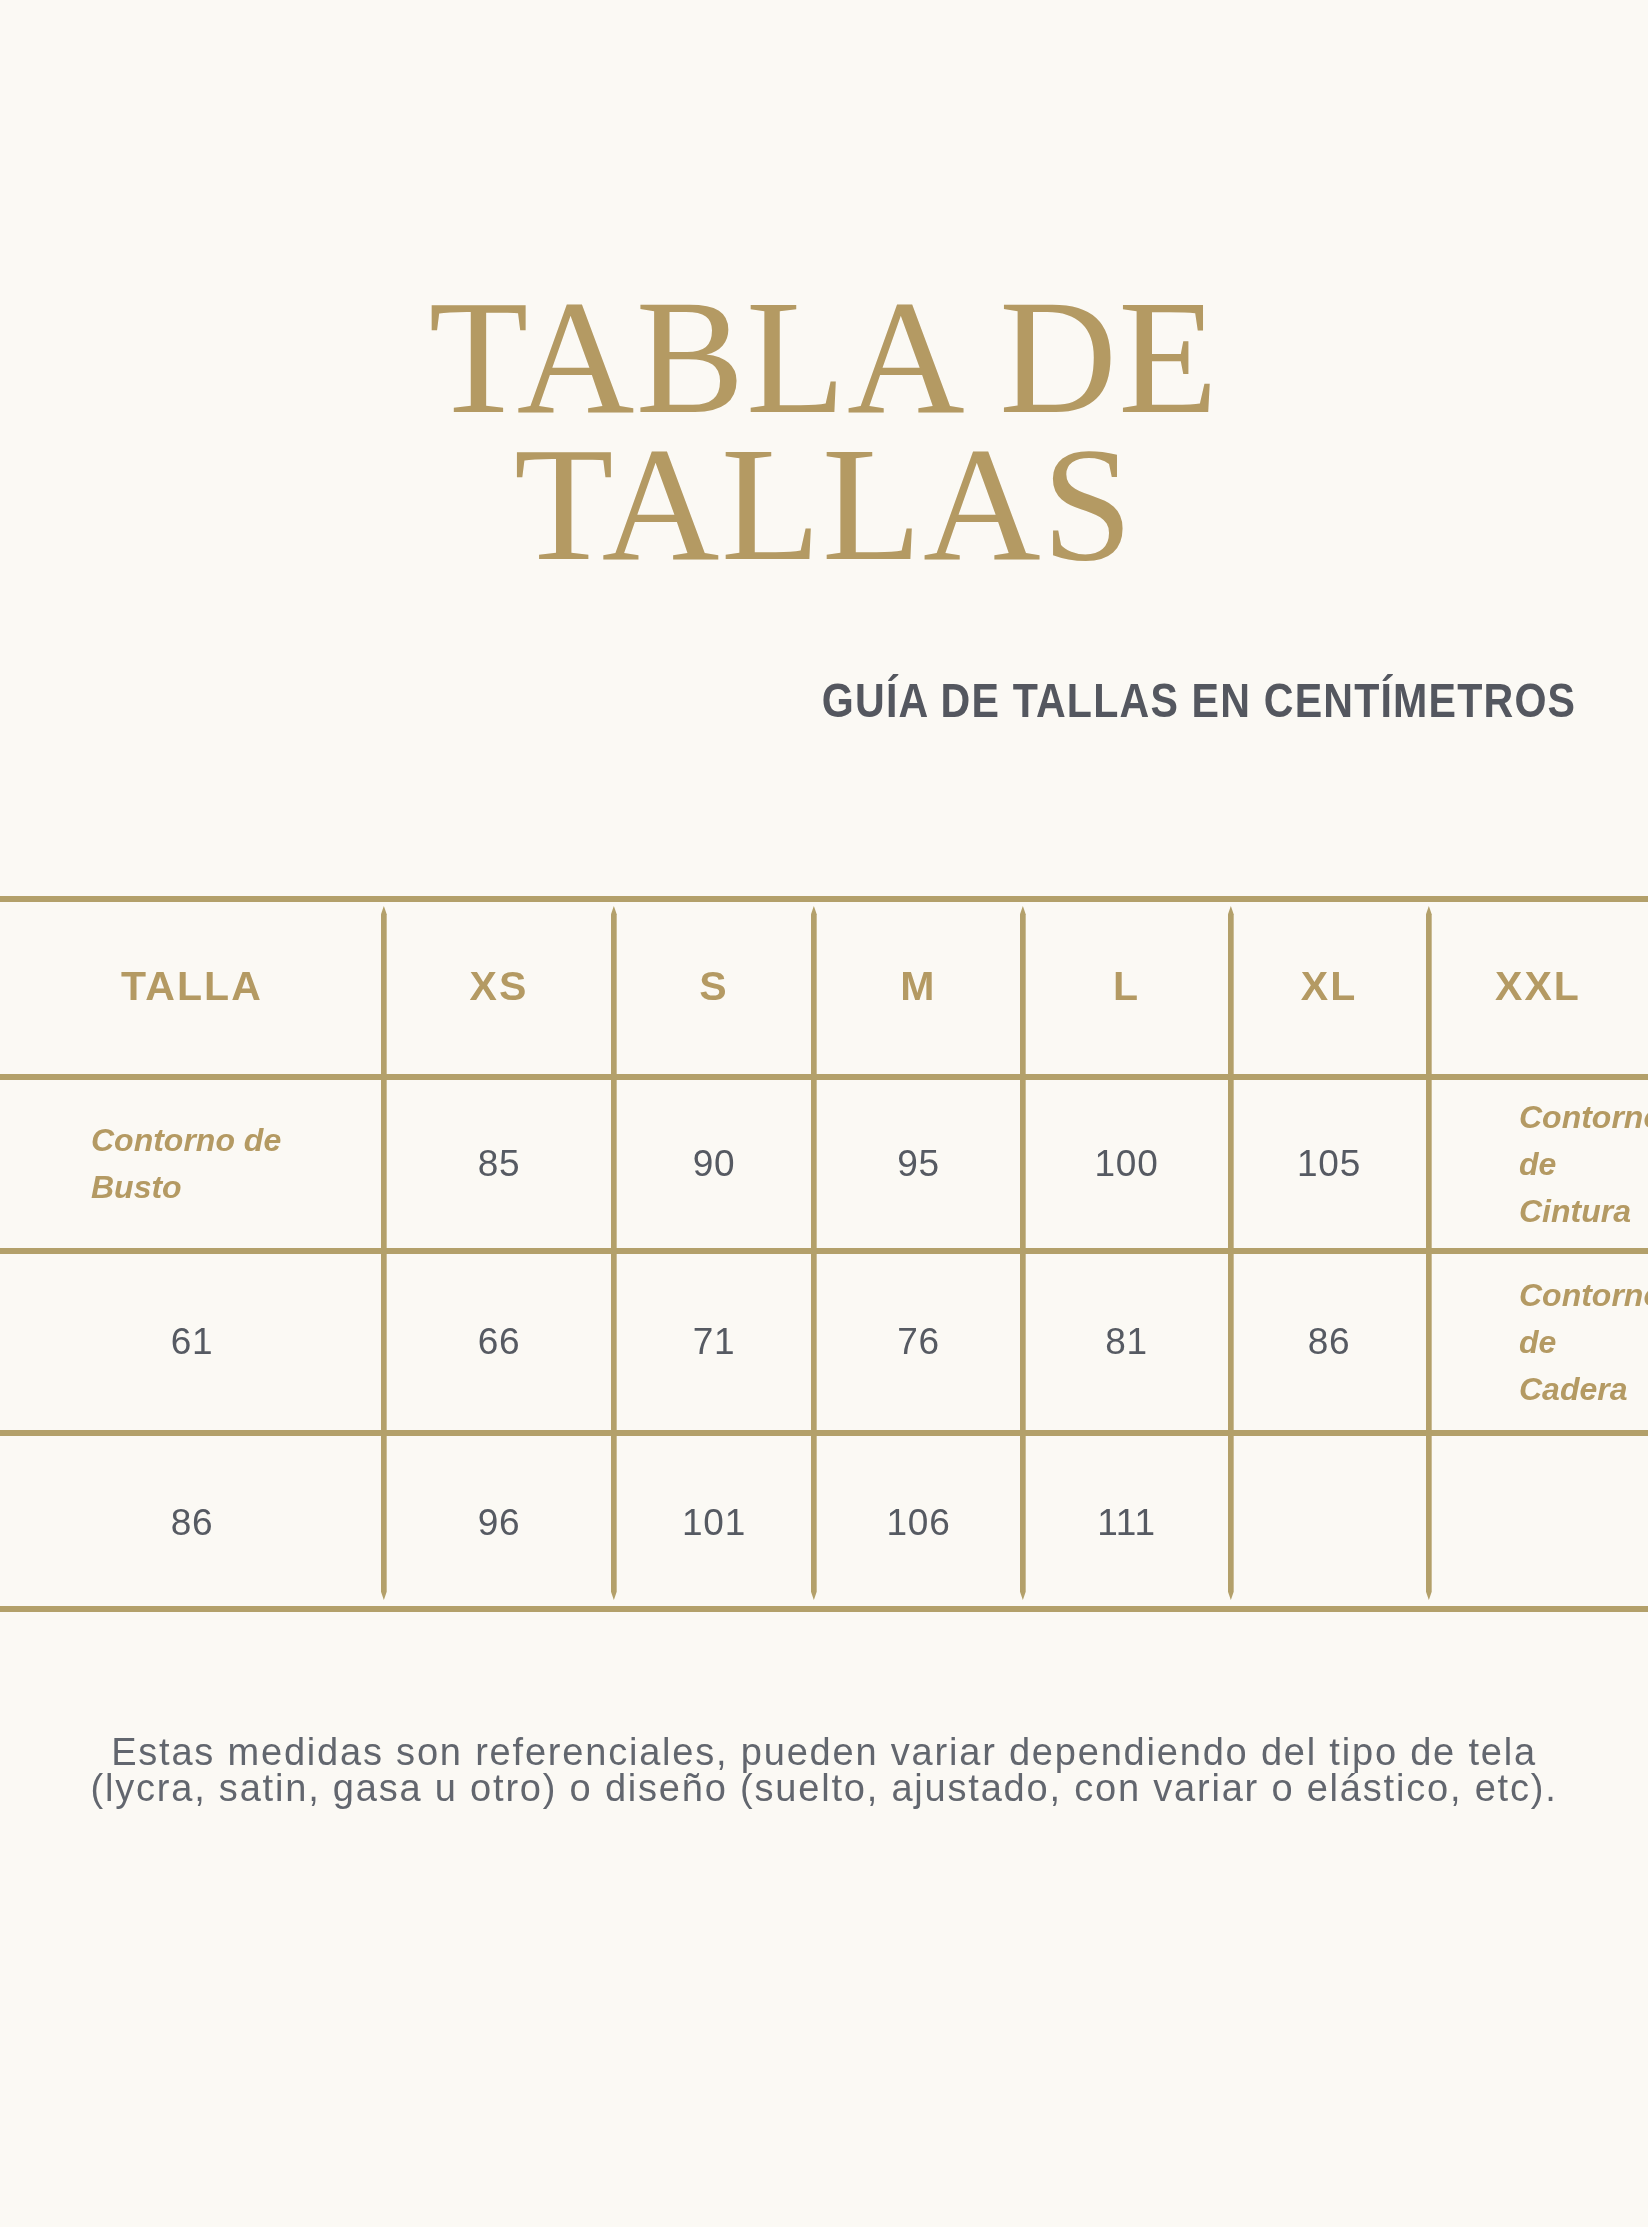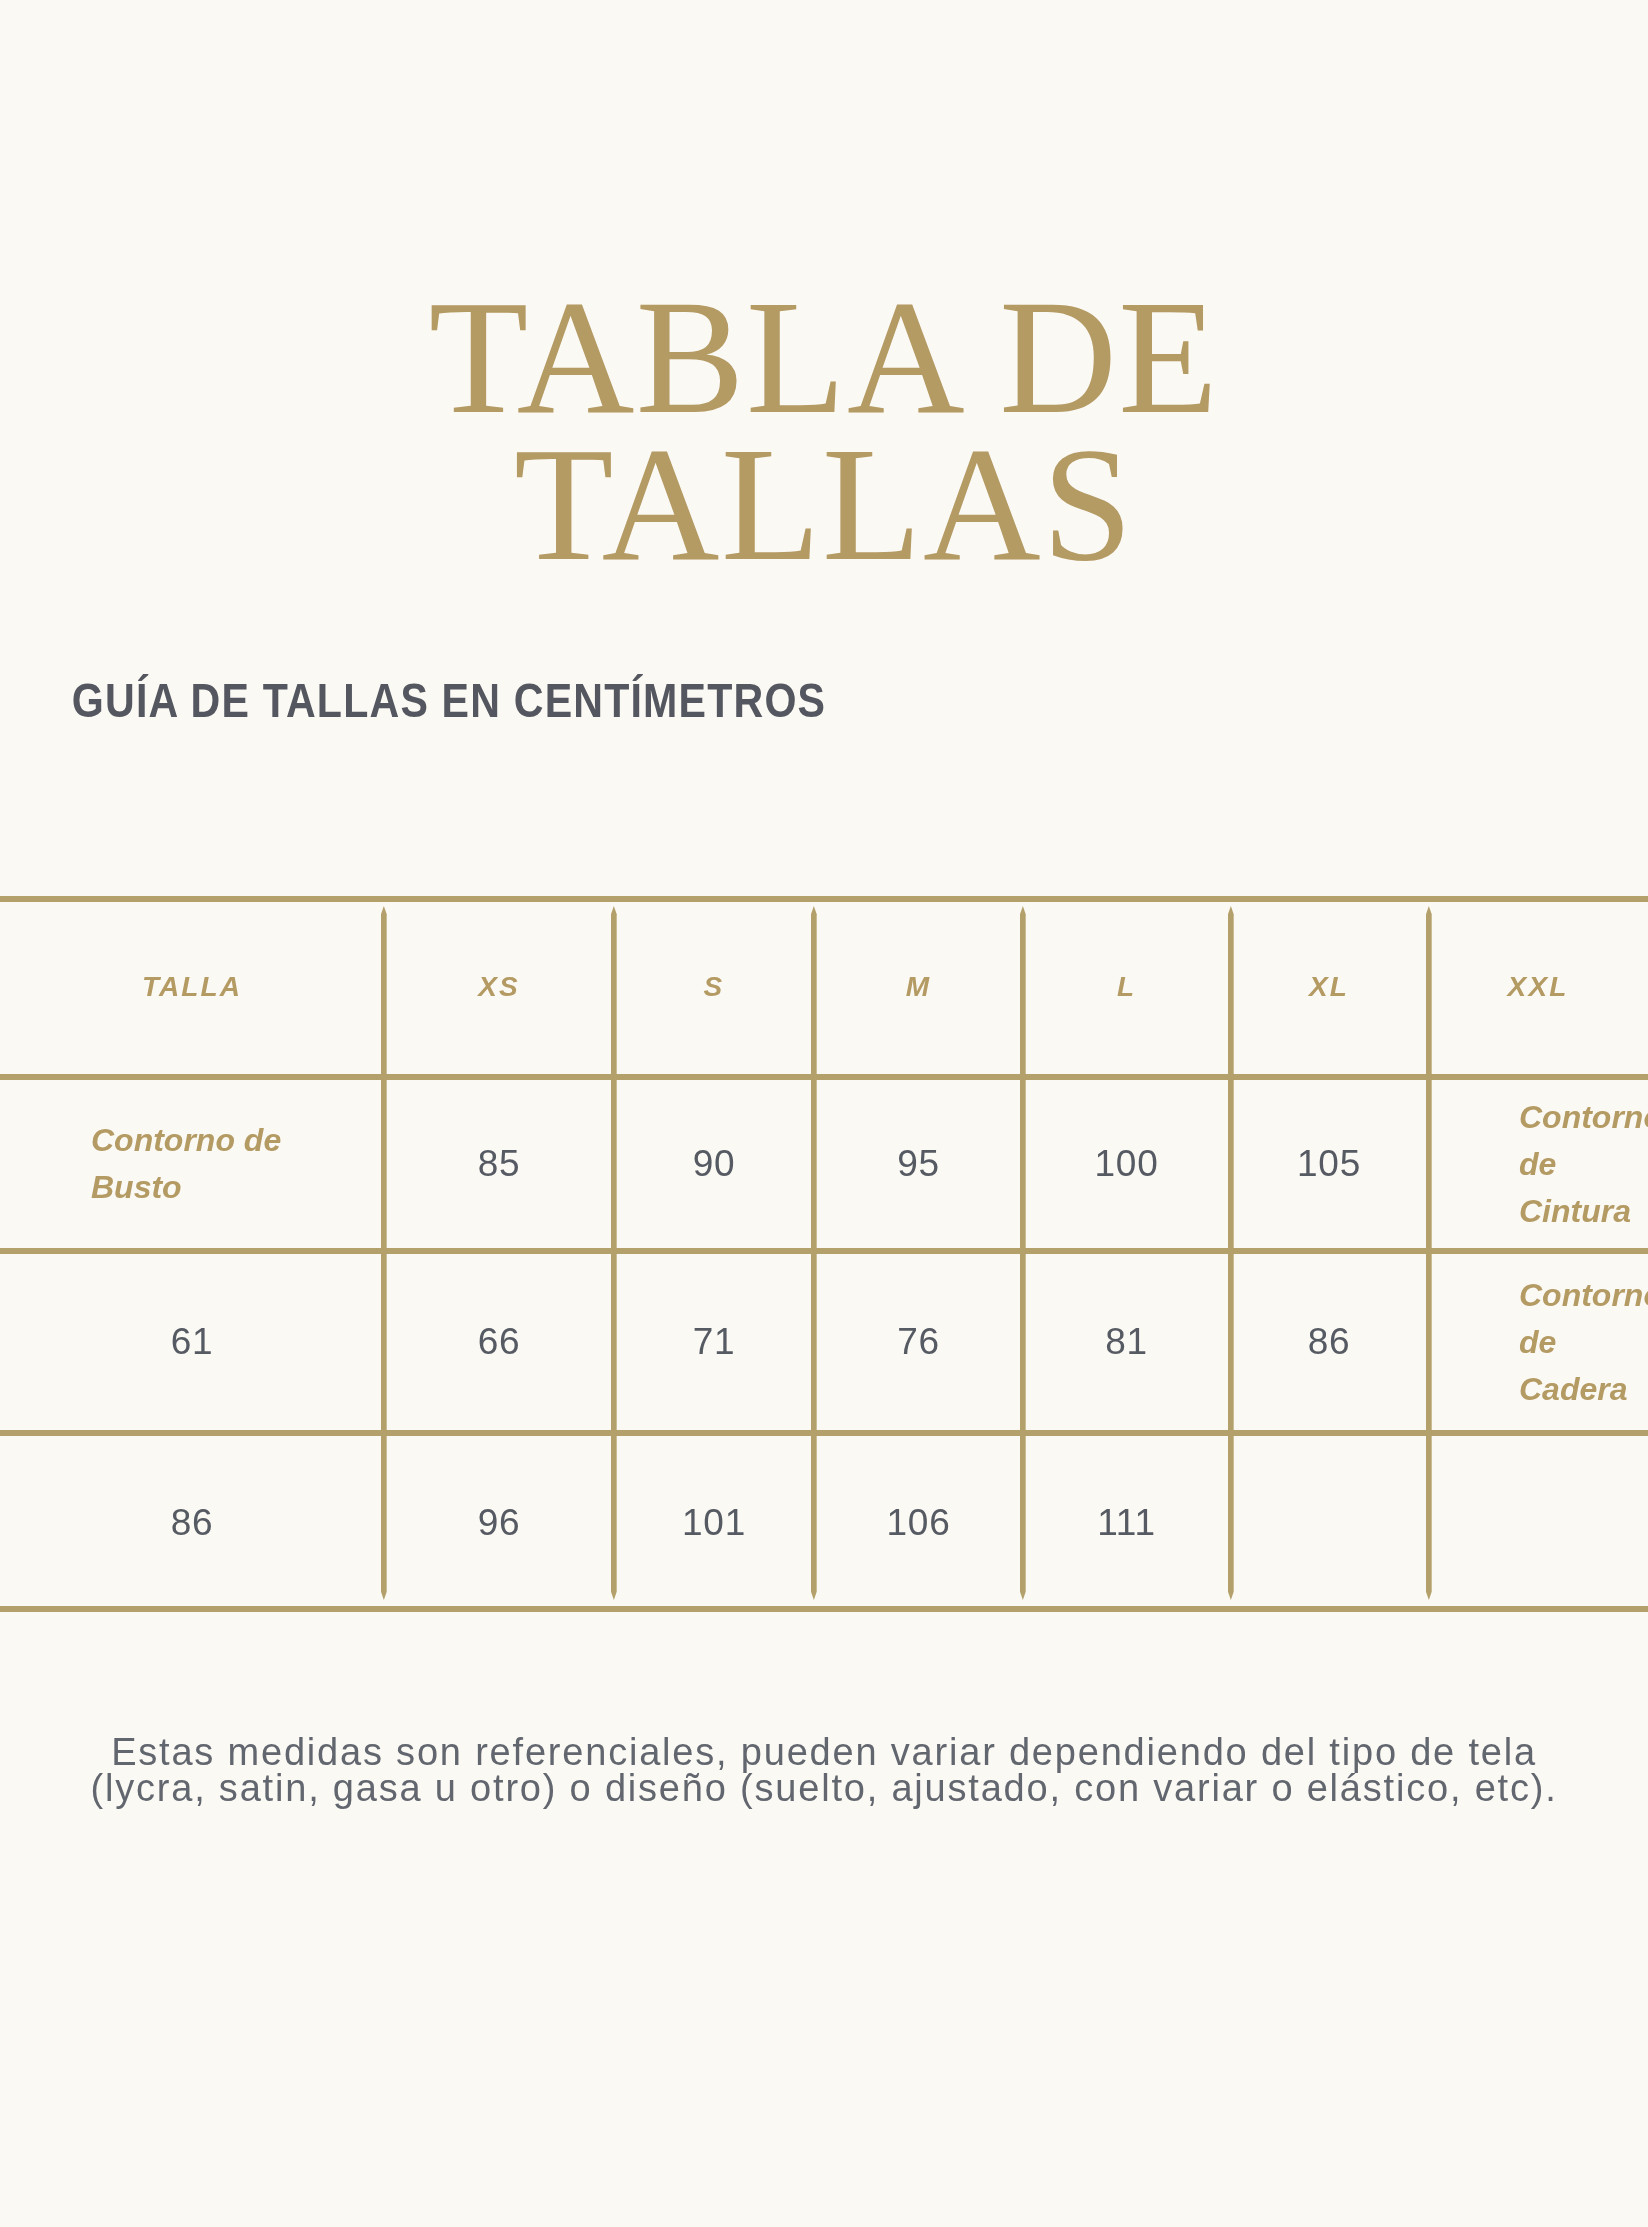--- a/index.html
+++ b/index.html
@@ -11,21 +11,21 @@
   }
   .title{
     position:absolute;top:284px;left:0;width:100%;
     text-align:center;
     font-family:"Liberation Serif", serif;
     font-size:163px;line-height:147px;
     letter-spacing:1.4px;
     color:#b49a63;
   }
   .subtitle-wrap{
-    position:absolute;top:672px;left:0;width:100%;text-align:left;
+    position:absolute;top:672px;left:0;width:100%;text-align:right;
   }
   .subtitle{
     display:inline-block;
     transform:scaleX(0.84);
     font-weight:bold;font-size:49px;letter-spacing:1.4px;
     color:#54575f;white-space:nowrap;
   }
   .size-table{
     position:absolute;top:896px;left:0;width:1648px;height:716px;
   }
@@ -50,21 +50,21 @@
   .grid{
     position:absolute;left:0;top:0;width:100%;height:100%;
     display:grid;
     grid-template-columns:384px 230px 200px 209px 207px 198px 220px;
     grid-template-rows:181px 174px 182px 179px;
   }
   .cell{
     display:flex;align-items:center;justify-content:center;
   }
   .header-cell{
-    color:#b49a63;font-weight:bold;font-size:28px;letter-spacing:2.1px;font-style:italic;
+    color:#b49a63;font-weight:bold;font-size:41px;letter-spacing:2.1px;
   }
   .label-cell{
     justify-content:flex-start;
     padding-left:91px;padding-right:28px;box-sizing:border-box;
     color:#b49a63;font-weight:bold;font-style:italic;
     font-size:32px;line-height:47px;
   }
   .value-cell{
     color:#565a62;font-size:37px;letter-spacing:0.7px;
   }

